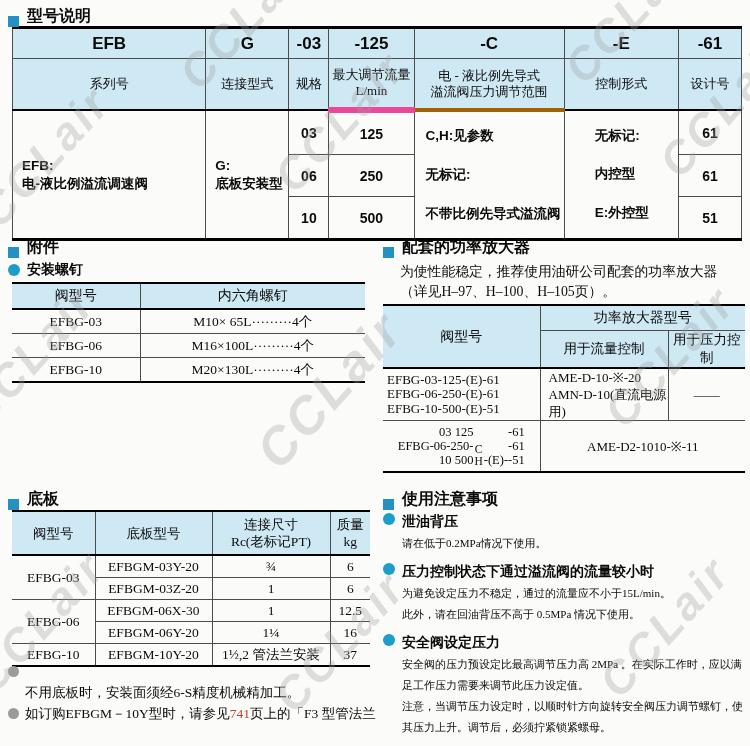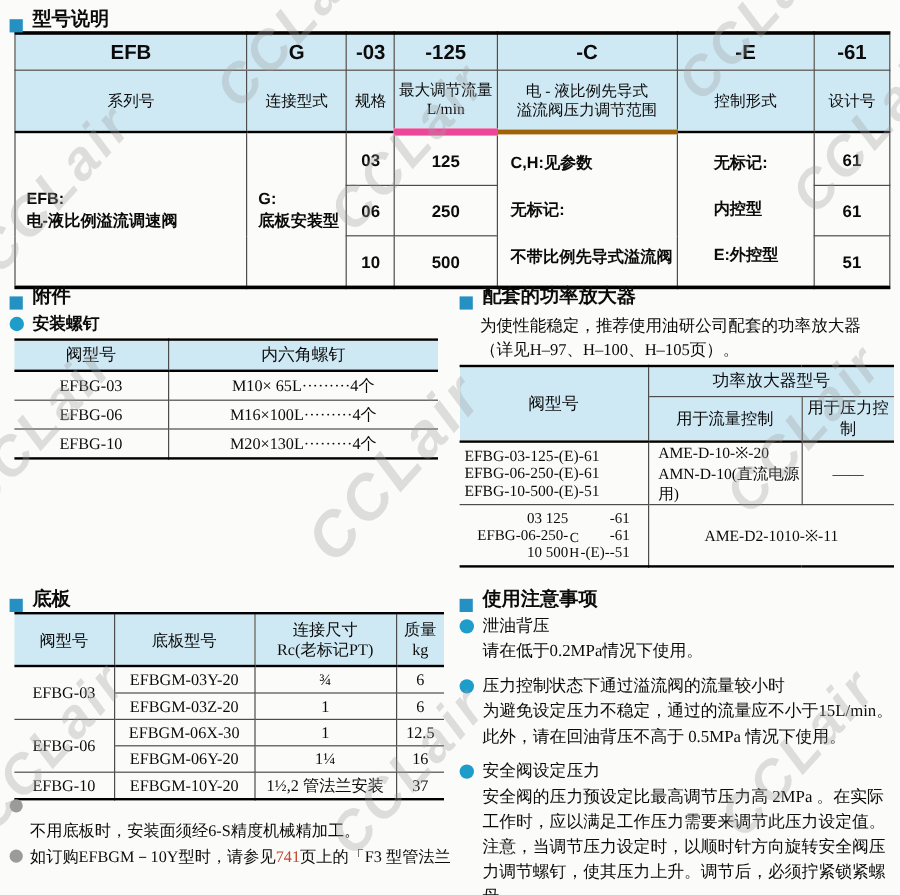--- a/index.html
+++ b/index.html
@@ -59,23 +59,23 @@
   #t4{left:12px;top:510px;width:358px;border-top:2px solid #000;border-bottom:2px solid #000}
   #t4 tr.h td{height:42px;font-size:13.5px;line-height:17px;border-bottom:2px solid #000}
   #t4 tr.r td{height:21px;font-size:13.5px;border-top:1px solid #7a7a7a}
   
   .bnote{font-size:13.5px;line-height:21px;z-index:2}
   .gdot{width:11px;height:11px;border-radius:50%;background:#9b9b9b;display:inline-block;
         margin-right:6px;vertical-align:-1px}
   .indent{padding-left:17px}
   .link{color:#c2452a;text-decoration:none;cursor:pointer}
   .rn-item{margin-bottom:9px}
-  .rn-head{display:flex;align-items:center;gap:7px;margin-bottom:2px;
-           font-family:"Liberation Sans","DejaVu Sans",sans-serif;font-weight:400;font-size:14px}
-  .rn-body{font-size:14px;line-height:21px;padding-left:19px}
+  .rn-head{display:flex;gap:7px;margin-bottom:2px;
+           font-family:"Liberation Sans","DejaVu Sans",sans-serif;font-weight:700;font-size:14px}
+  .rn-body{font-size:11px;line-height:21px;padding-left:19px}
   .intro{font-size:13.8px;line-height:20px;z-index:2}
 </style>
 </head>
 <body>
 
 <div class="page">
 
   <span class="wm" style="left:160px;top:-8px">CCLair</span>
   <span class="wm" style="left:545px;top:-14px">CCLair</span>
   <span class="wm" style="left:-40px;top:130px">CCLair</span>

